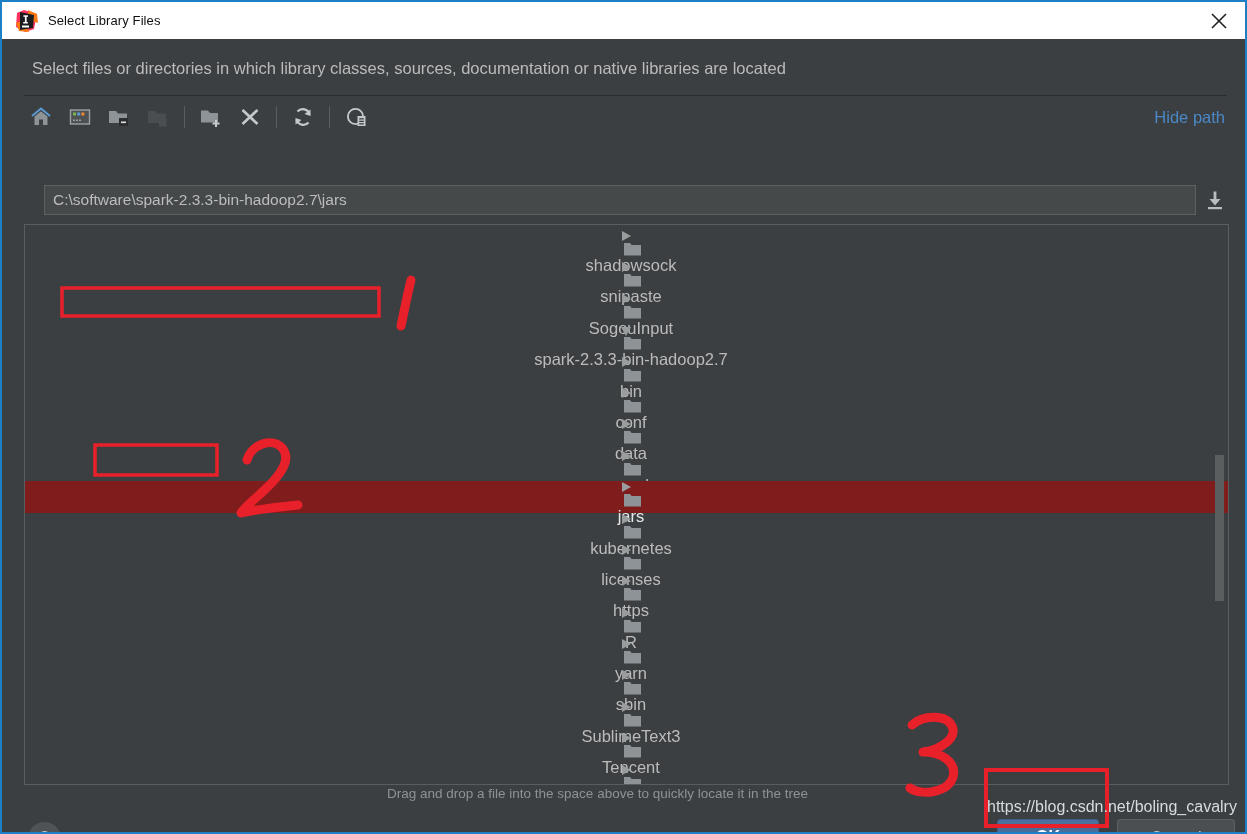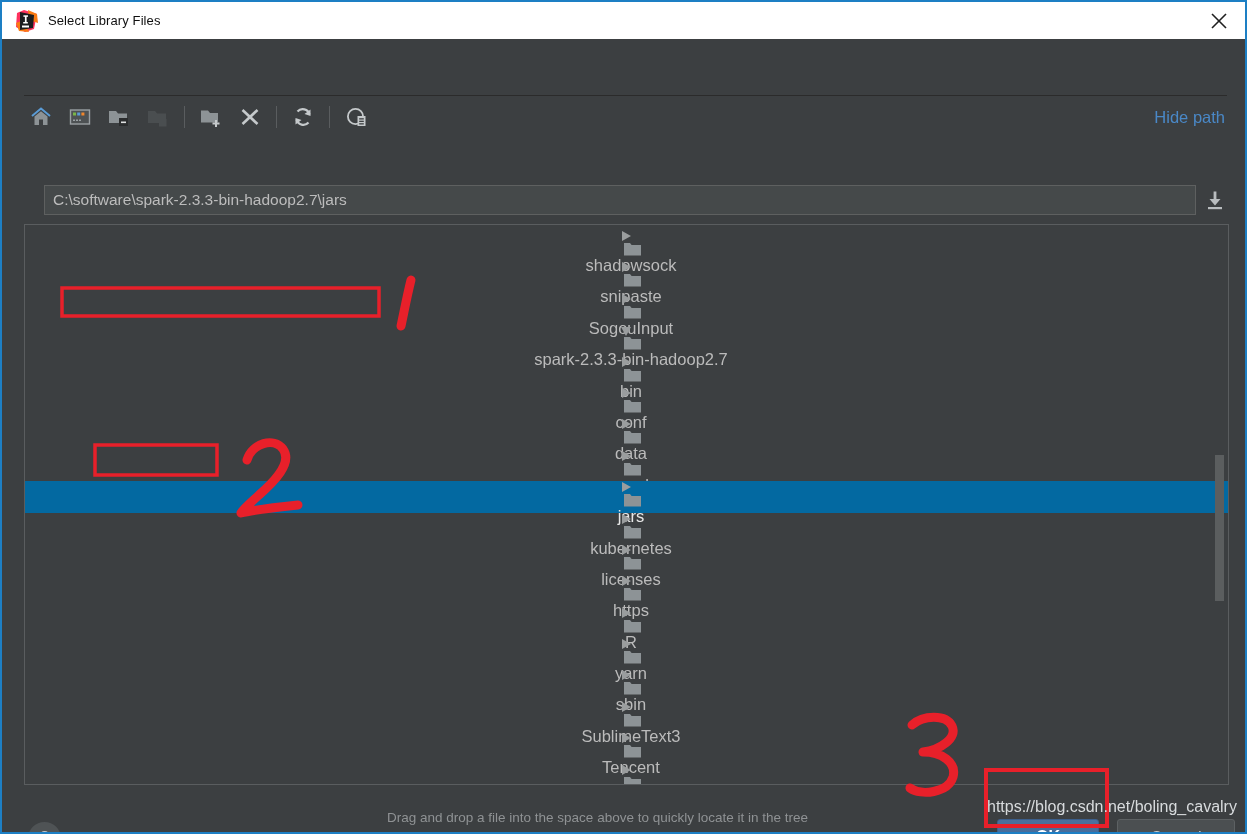--- a/index.html
+++ b/index.html
@@ -155,21 +155,21 @@
   }
   .row {
     position: relative;
     height: 31.4px;
     display: flex;
     align-items: center;
     cursor: default;
     white-space: nowrap;
     flex-direction: column;
   }
-  .row.selected { background: #0369a1; }
+  .row.selected { background: #7f1d1d; }
   .twisty {
     width: 11px; height: 12px;
     flex: 0 0 auto;
     position: relative;
   }
   .twisty.collapsed::before {
     content: "";
     position: absolute; left: 1px; top: 1px;
     border-left: 9px solid #9a9d9e;
     border-top: 5.5px solid transparent;
@@ -210,21 +210,20 @@
     cursor: default;
   }
 
   
   #hint {
     position: absolute;
     left: 383px; top: 747px;
     font-size: 13.5px;
     color: #8f9294;
     white-space: nowrap;
-    margin-top: 24px;
   }
   #help-btn {
     position: absolute;
     left: 24px; top: 783px;
     width: 33px; height: 33px;
     border-radius: 50%;
     background: #4f5355;
     display: flex; align-items: center; justify-content: center;
     color: #c3c6c8;
     font-size: 18px;
@@ -294,20 +293,21 @@
     <div id="close-btn">
       <svg width="18" height="18" viewBox="0 0 18 18">
         <line x1="2" y1="2" x2="16" y2="16" stroke="#202020" stroke-width="1.6"></line>
         <line x1="16" y1="2" x2="2" y2="16" stroke="#202020" stroke-width="1.6"></line>
       </svg>
     </div>
   </div>
 
   <div id="panel">
 
+    <div id="subtitle">Select files or directories in which library classes, sources, documentation or native libraries are located</div>
 
     <div id="toolbar">
 
       <div class="tbtn">
         <svg width="24" height="24" viewBox="0 0 24 24">
           <path d="M3 11 L12 3.5 L21 11" fill="none" stroke="#5a9bd5" stroke-width="2"></path>
           <path d="M5.5 11.5 L12 6.2 L18.5 11.5 L18.5 20 L14 20 L14 14.5 L10 14.5 L10 20 L5.5 20 Z" fill="#8d9396"></path>
         </svg>
       </div>
 

